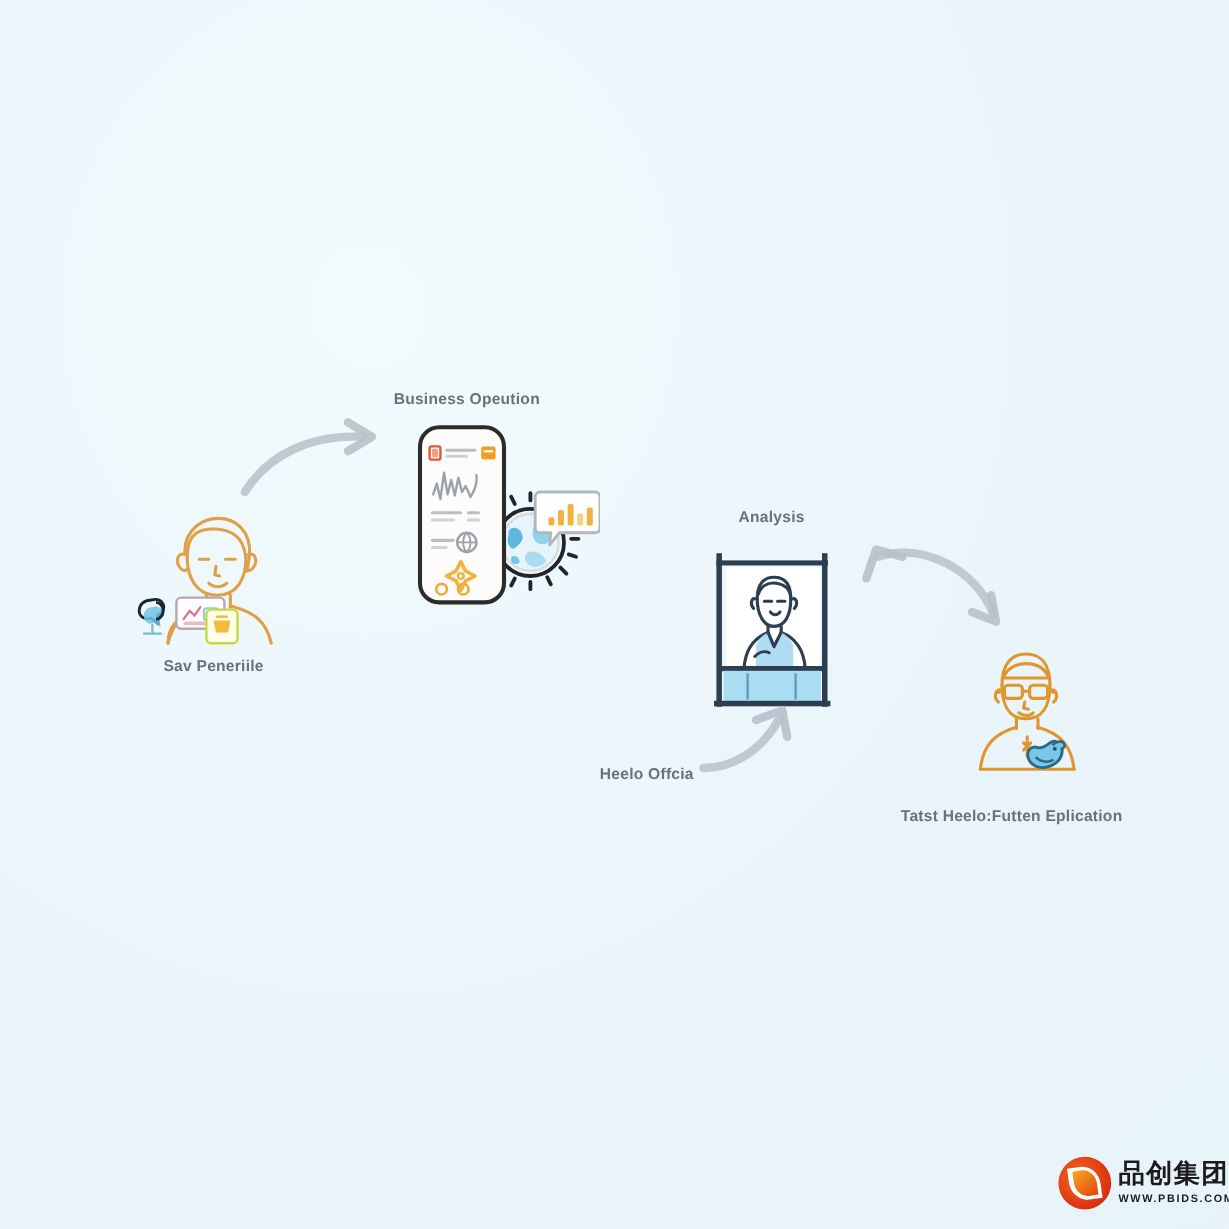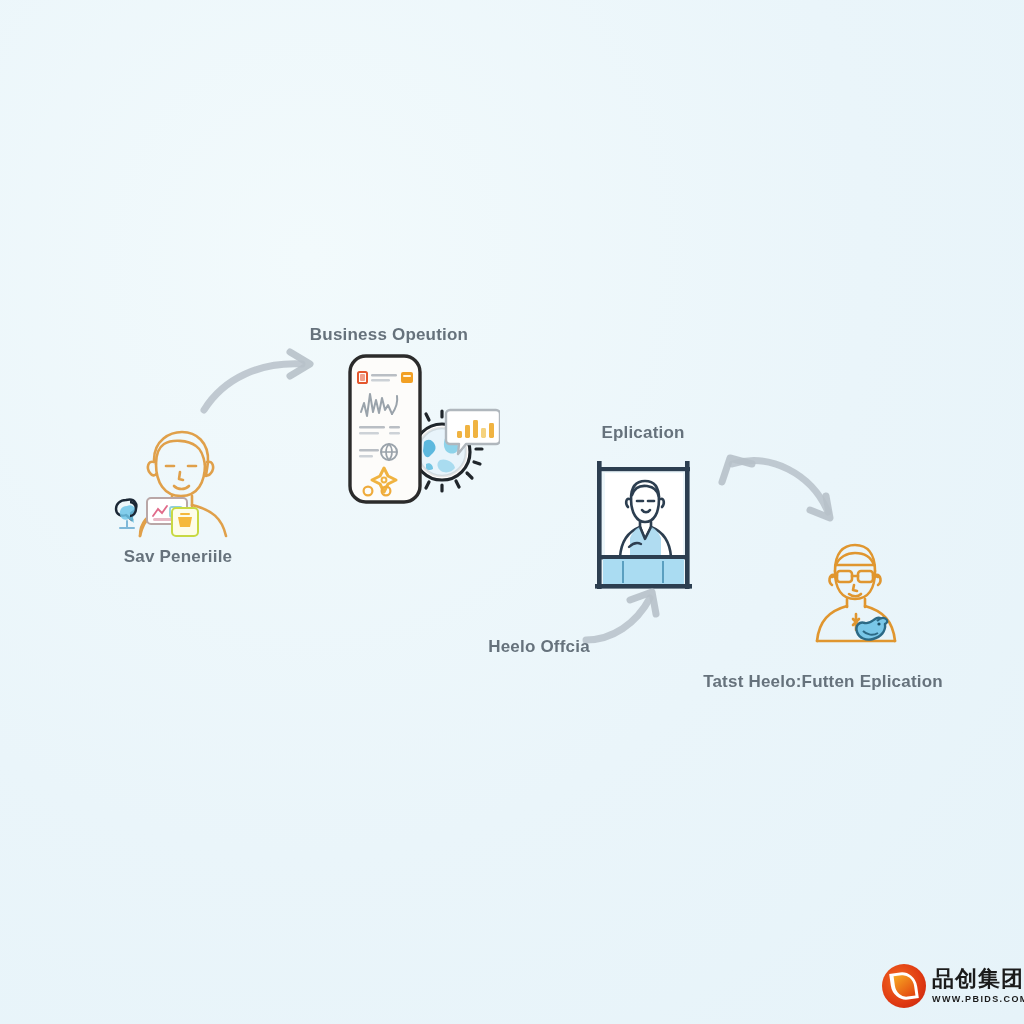--- a/index.html
+++ b/index.html
@@ -20,21 +20,21 @@
     height: 1024px;
     background: radial-gradient(ellipse at 30% 25%, #f2fafc 0%, #eaf5fa 55%, #e6f3f9 100%);
   }
 
   .node {
     position: absolute;
   }
 
   .caption {
     position: absolute;
-    font-size: 17px;
+    font-size: 13px;
     font-weight: bold;
     color: #66727c;
     letter-spacing: 0.2px;
     white-space: nowrap;
     text-align: center;
     transform: translateX(-50%);
   }
 
   .arrow { position: absolute; }
 
@@ -217,21 +217,21 @@
         <path d="M2 0 H48 A4 4 0 0 1 52 4 V30 A4 4 0 0 1 48 34 H18 L10 44 L11 34 H2 A4 4 0 0 1 -2 30 V4 A4 4 0 0 1 2 0 Z" fill="#ffffff" stroke="#b0b7bd" stroke-width="2.4" stroke-linejoin="round"></path>
         <rect x="9" y="21" width="5" height="7" rx="1.4" fill="#f0b341"></rect>
         <rect x="17" y="15" width="5" height="13" rx="1.4" fill="#f0b341"></rect>
         <rect x="25" y="10" width="5" height="18" rx="1.4" fill="#f0b341"></rect>
         <rect x="33" y="18" width="5" height="10" rx="1.4" fill="#f5d27e"></rect>
         <rect x="41" y="13" width="5" height="15" rx="1.4" fill="#f0b341"></rect>
       </g>
     </svg>
   </div>
 
-  <div class="caption" style="left:643px; top:423px;">Eplication</div>
+  <div class="caption" style="left:643px; top:423px;">Analysis</div>
 
   <div class="node" style="left:585px; top:455px; width:120px; height:145px;">
     <svg width="120" height="145" viewBox="0 0 120 145">
 
       <rect x="12" y="6" width="4.6" height="128" fill="#2c3e50"></rect>
       <rect x="100" y="6" width="4.6" height="128" fill="#2c3e50"></rect>
 
       <rect x="12" y="12" width="93" height="4.2" fill="#2c3e50"></rect>
 
       <rect x="20" y="18" width="78" height="84" fill="#ffffff"></rect>
@@ -312,21 +312,21 @@
 
       <g transform="translate(62,78)">
         <path d="M8 10 C2 8 -2 13 0 19 C2 25 9 28 16 26 C24 24 29 18 28 11 C27 6 22 3 18 6 C15 8 12 11 8 10 Z" fill="#79c7e8" stroke="#2c6a86" stroke-width="2.4" stroke-linejoin="round"></path>
         <path d="M20 8 C24 4 28 4 30 7 C31 9 29 11 27 11" fill="#79c7e8" stroke="#2c6a86" stroke-width="2.2" stroke-linejoin="round"></path>
         <circle cx="22" cy="11" r="1.6" fill="#1d4d63"></circle>
         <path d="M6 18 C10 22 16 23 21 20" fill="none" stroke="#2c6a86" stroke-width="2"></path>
       </g>
     </svg>
   </div>
 
-  <div class="caption" style="left:823px; top:672px;">Tatst Heelo:Futten Eplication</div>
+  <div class="caption" style="left:843px; top:672px;">Tatst Heelo:Futten Eplication</div>
 
   <div class="wm">
     <div class="wm-mark">
       <div class="wm-leaf"></div>
     </div>
     <div class="wm-txt">
       <div class="wm-cn">品创集团</div>
       <div class="wm-url">WWW.PBIDS.COM</div>
     </div>
   </div>

